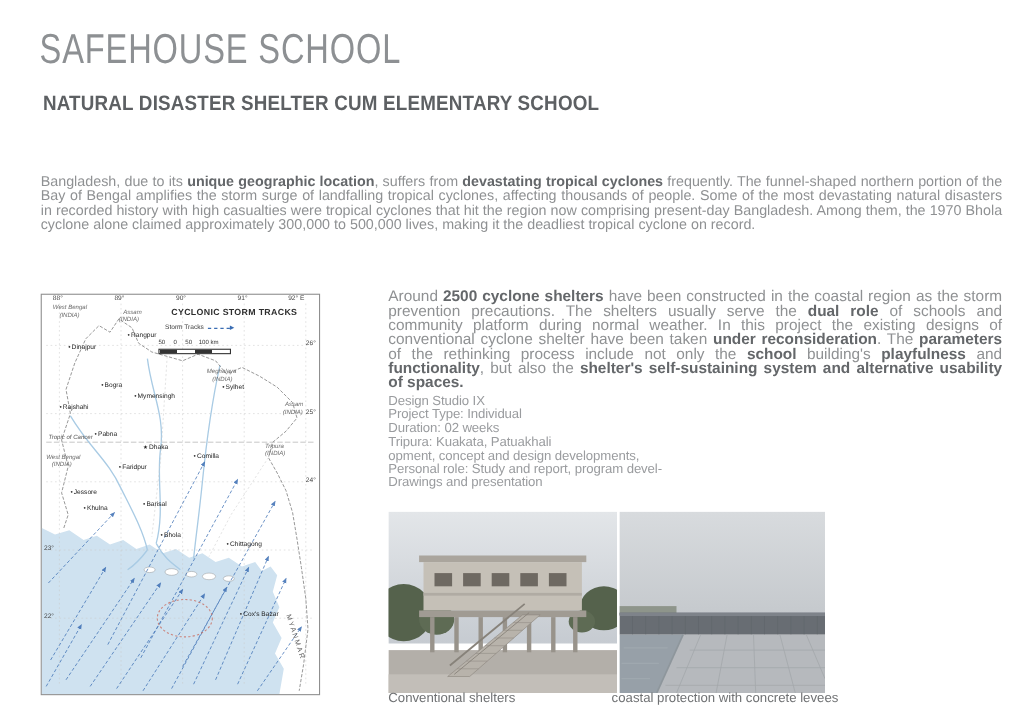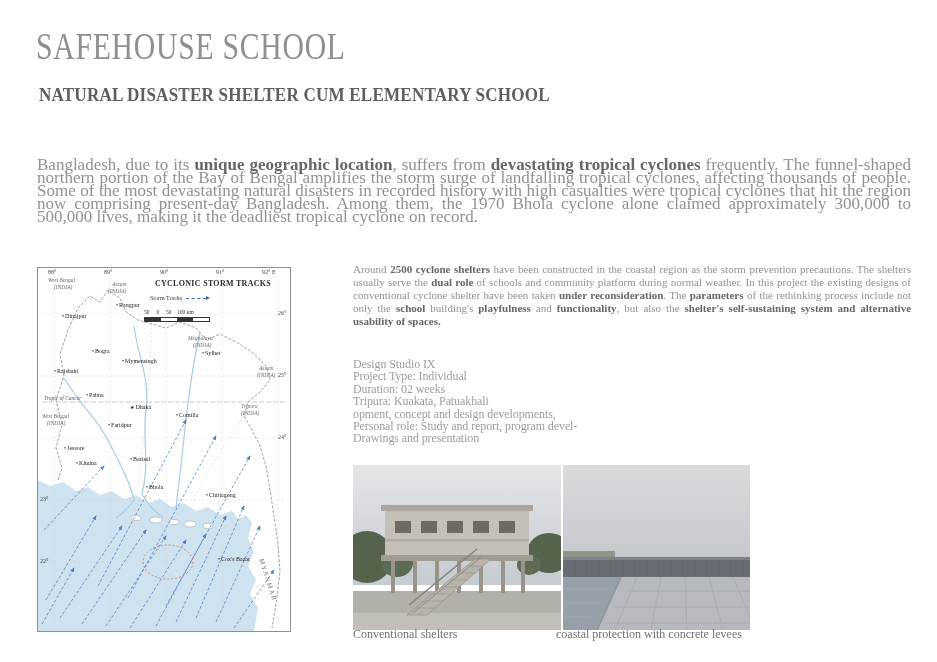--- a/index.html
+++ b/index.html
@@ -1,37 +1,37 @@
 <!DOCTYPE html>
 <html><head>
 <meta charset="utf-8">
 <style>
   * { margin:0; padding:0; box-sizing:border-box; }
   html,body { background:#ffffff; }
   .page {
     position:relative; width:937px; height:662px; background:#ffffff;
-    overflow:hidden; font-family:Liberation Serif, serif; color:#8f9193;
+    overflow:hidden; font-family:Liberation Sans, sans-serif; color:#8f9193;
   }
   h1.title {
     position:absolute; left:36px; top:24px;
     font-size:38px; font-weight:400; letter-spacing:1px; color:#8d9093;
     transform:scaleX(0.78); transform-origin:left top; white-space:nowrap;
   }
   h2.subtitle {
     position:absolute; left:39px; top:84px;
     font-size:19px; font-weight:700; letter-spacing:0.2px; color:#5d6063;
     transform:scaleX(0.9); transform-origin:left top; white-space:nowrap;
   }
   p.intro {
     position:absolute; left:37px; top:158px; width:874px;
-    font-size:17px; line-height:13px; text-align:justify; color:#8f9193;
+    font-size:13px; line-height:13px; text-align:justify; color:#8f9193;
   }
   p.shelters {
     position:absolute; left:353px; top:263px; width:558px;
-    font-size:11px; line-height:13px; text-align:justify; color:#8f9193;
+    font-size:14px; line-height:13px; text-align:justify; color:#8f9193;
   }
   p b { color:#64676a; font-weight:700; }
   .details {
     position:absolute; left:353px; top:358px;
     font-size:12px; line-height:12.4px; color:#9a9c9f; letter-spacing:-0.1px;
   }
   .details div { white-space:nowrap; }
 
   
   figure.map {

